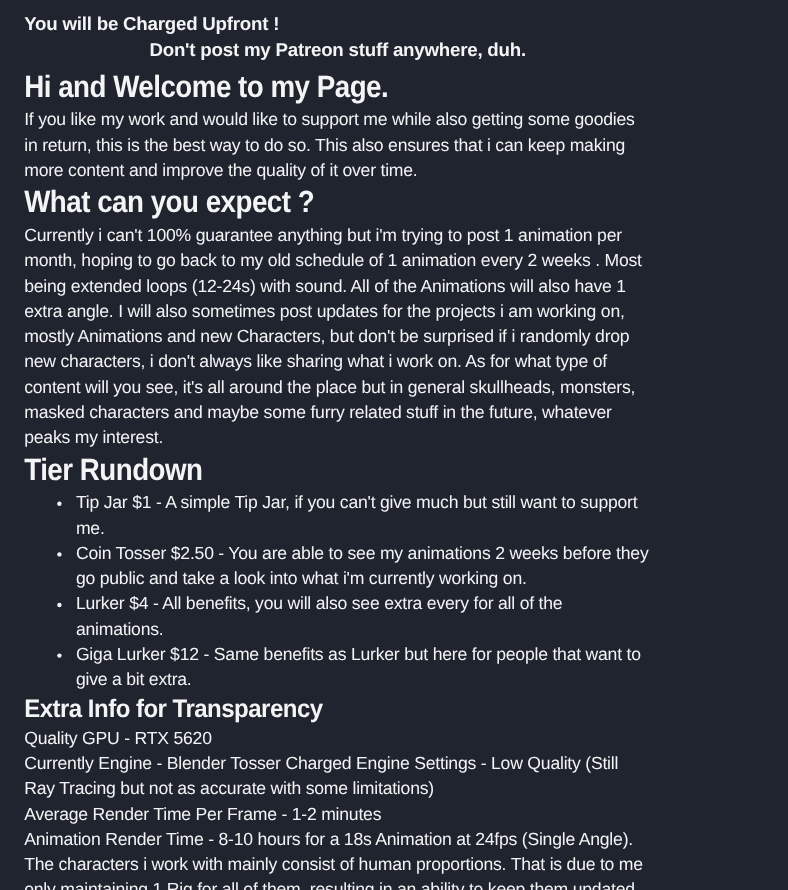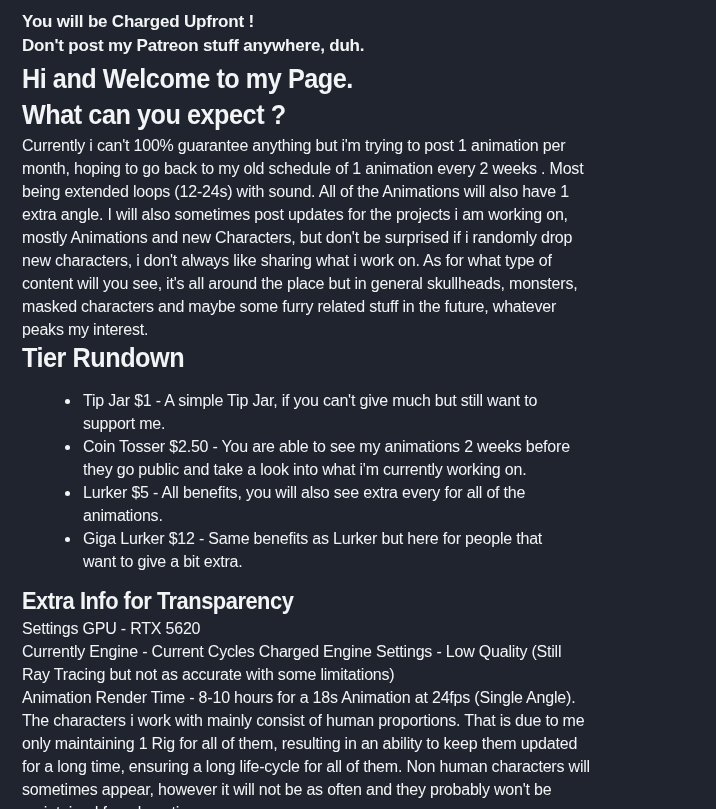--- a/index.html
+++ b/index.html
@@ -16,21 +16,21 @@
     width: 612px;
     padding: 10px 20px 9px 22px;
   }
   .notice {
     margin: 0;
     font-size: 17px;
     line-height: 24px;
     font-weight: bold;
     letter-spacing: -0.2px;
   }
-  .notice.centered { }
+  .notice.centered { text-align: center; }
   h2 {
     margin: 0 0 2px 0;
     font-size: 28px;
     line-height: 34px;
     font-weight: bold;
     letter-spacing: -0.5px;
     transform: scaleX(0.9);
     transform-origin: left center;
     white-space: nowrap;
   }
@@ -45,21 +45,21 @@
     transform-origin: left center;
     white-space: nowrap;
   }
   p.body {
     margin: 0;
     font-size: 16px;
     line-height: 23px;
     letter-spacing: -0.2px;
   }
   ul.tier-list {
-    margin: 14px;
+    margin: 0;
     padding: 0 0 0 45px;
     list-style: disc;
   }
   ul.tier-list li {
     font-size: 16px;
     line-height: 23px;
     letter-spacing: -0.2px;
     padding-left: 2px;
   }
   strong { font-weight: normal; }
@@ -68,36 +68,38 @@
 <body style="background: rgb(32, 36, 46); color: rgb(243, 244, 246);">
 
 <div class="page">
 
   <p class="notice">You will be Charged Upfront !</p>
 
   <p class="notice centered">Don't post my Patreon stuff anywhere, duh.</p>
 
   <h2 class="mt4">Hi and Welcome to my Page.</h2>
 
+  <p class="body"><span>If you like my work and would like to support me while also getting some goodies in return, this is the best way to do so. This also ensures that i can keep making more content and improve the quality of it over time.</span></p>
 
   <h2>What can you expect ?</h2>
 
   <p class="body"><span>Currently i can't 100% guarantee anything but i'm trying to post 1 animation per month, hoping to go back to my old schedule of 1 animation every 2 weeks . Most being extended loops (12-24s) with sound. All of the Animations will also have </span><strong>1 extra angle.</strong><span> I will also sometimes post updates for the projects i am working on, mostly Animations and new Characters, but don't be surprised if i randomly drop new characters, i don't always like sharing what i work on. As for what type of content will you see, it's all around the place but in general skullheads, monsters, masked characters and maybe some furry related stuff in the future, whatever peaks my interest.</span></p>
 
   <h2>Tier Rundown</h2>
 
   <ul class="tier-list">
     <li><strong>Tip Jar $1 - </strong><span>A simple Tip Jar, if you can't give much but still want to support me.</span></li>
     <li><strong>Coin Tosser $2.50 - </strong><span>You are able to see my animations 2 weeks before they go public and take a look into what i'm currently working on.</span></li>
-    <li><strong>Lurker $5 - </strong><span>All benefits, you will also see extra every for all of the animations.</span></li>
+    <li><strong>Lurker $4 - </strong><span>All benefits, you will also see extra every for all of the animations.</span></li>
     <li><strong>Giga Lurker $12 - </strong><span>Same benefits as Lurker but here for people that want to give a bit extra.</span></li>
   </ul>
 
   <h3>Extra Info for Transparency</h3>
 
-  <p class="body"><strong>Settings GPU - </strong><span>RTX 5620</span></p>
+  <p class="body"><strong>Quality GPU - </strong><span>RTX 5620</span></p>
 
-  <p class="body"><strong>Currently Engine - </strong><span>Current Cycles </span><strong>Charged Engine Settings - </strong><span>Low Quality (Still Ray Tracing but not as accurate with some limitations)</span></p>
+  <p class="body"><strong>Currently Engine - </strong><span>Blender Tosser </span><strong>Charged Engine Settings - </strong><span>Low Quality (Still Ray Tracing but not as accurate with some limitations)</span></p>
 
+  <p class="body"><strong>Average Render Time Per Frame - </strong><span>1-2 minutes</span></p>
 
   <p class="body"><strong>Animation Render Time - </strong><span>8-10 hours for a 18s Animation at 24fps (Single Angle). The characters i work with mainly consist of human proportions. That is due to me only maintaining 1 Rig for all of them, resulting in an ability to keep them updated for a long time, ensuring a long life-cycle for all of them. Non human characters will sometimes appear, however it will not be as often and they probably won't be maintained for a long time.</span></p>
 
 </div>
 
 </body></html>

